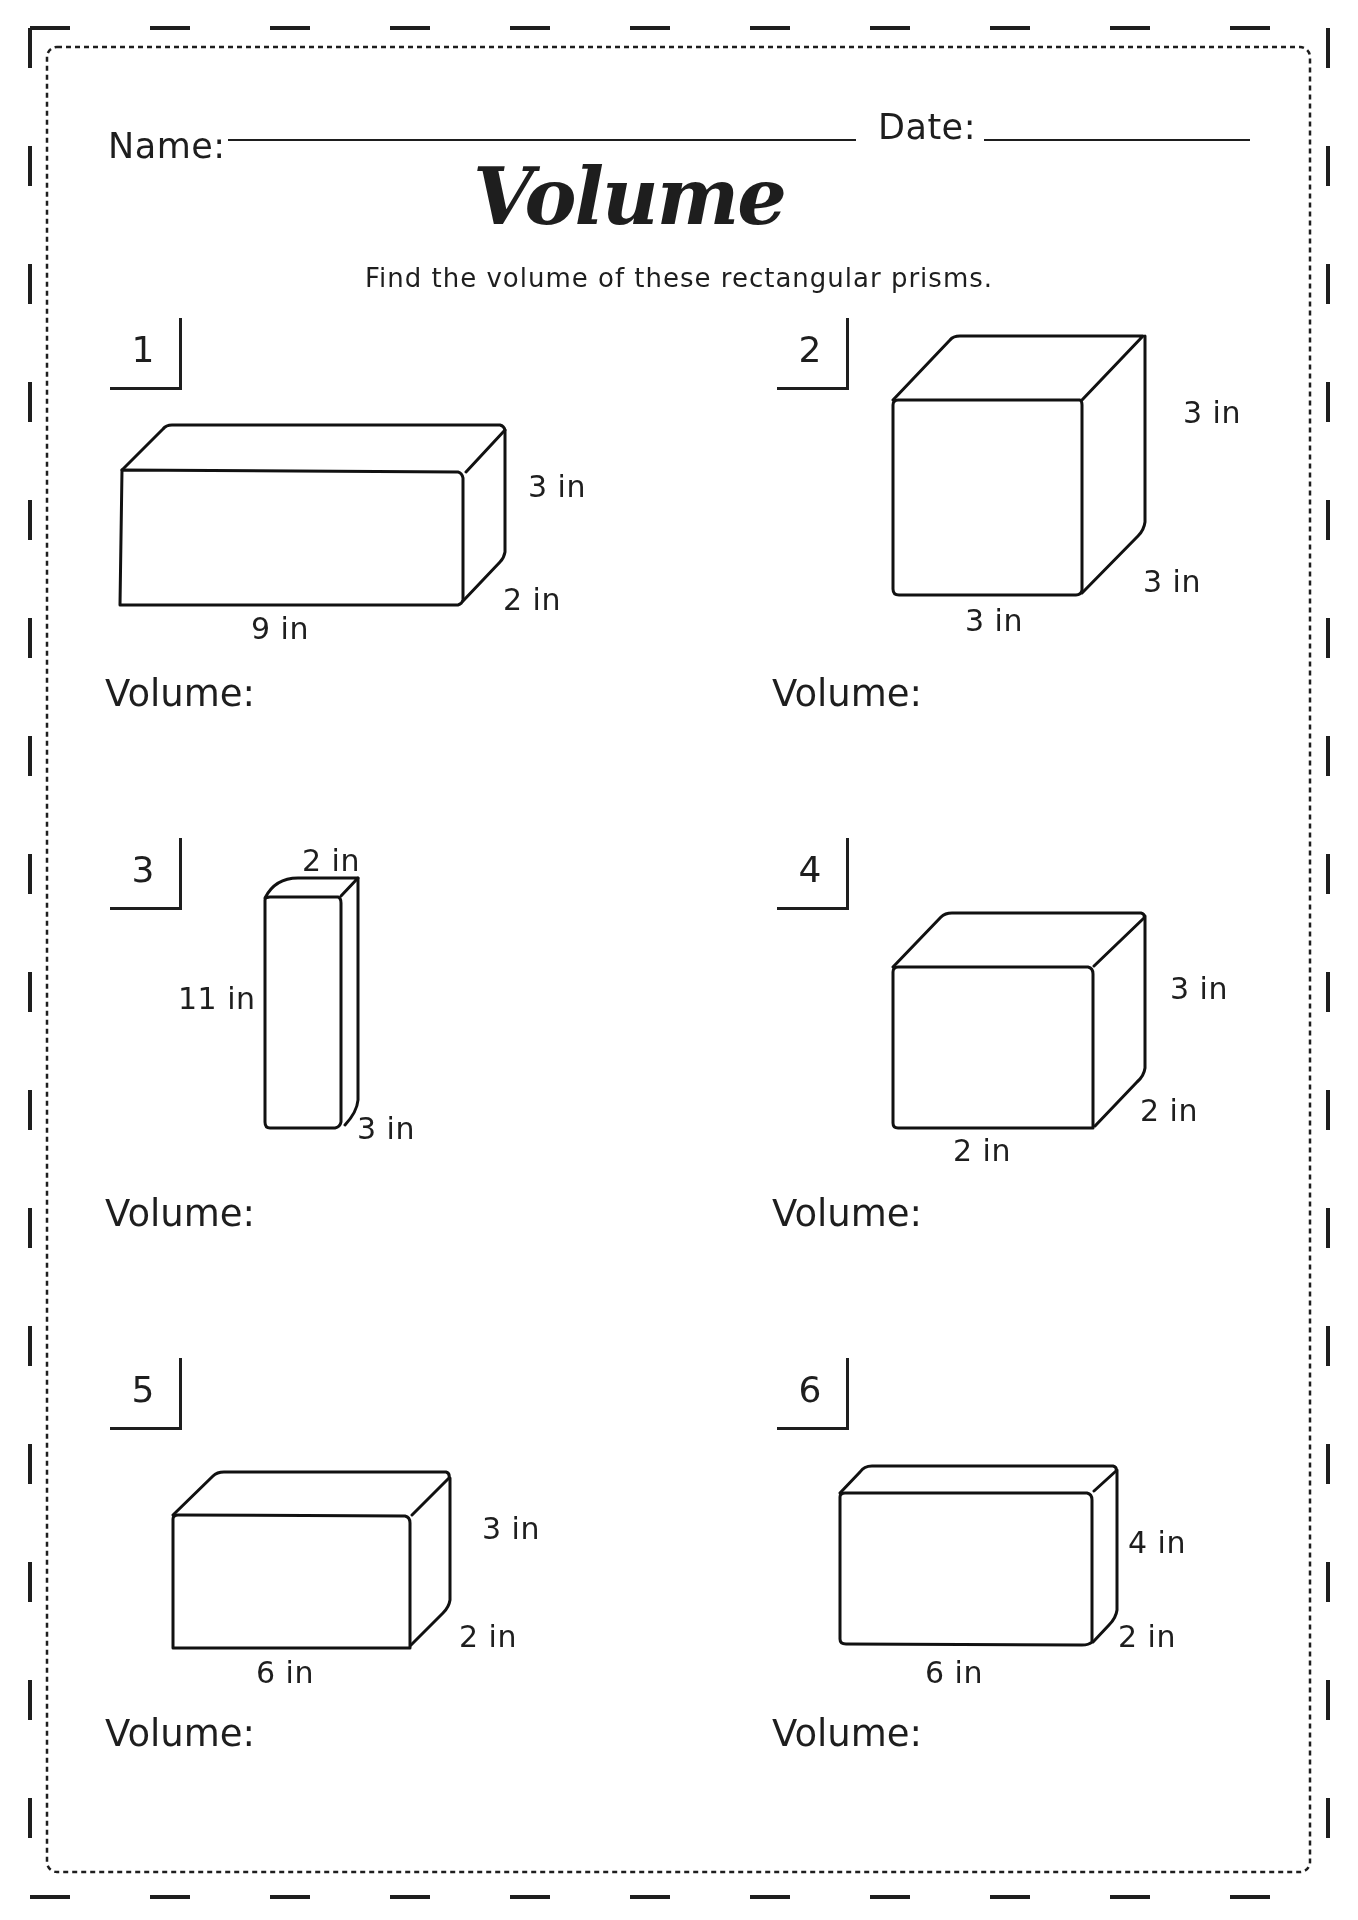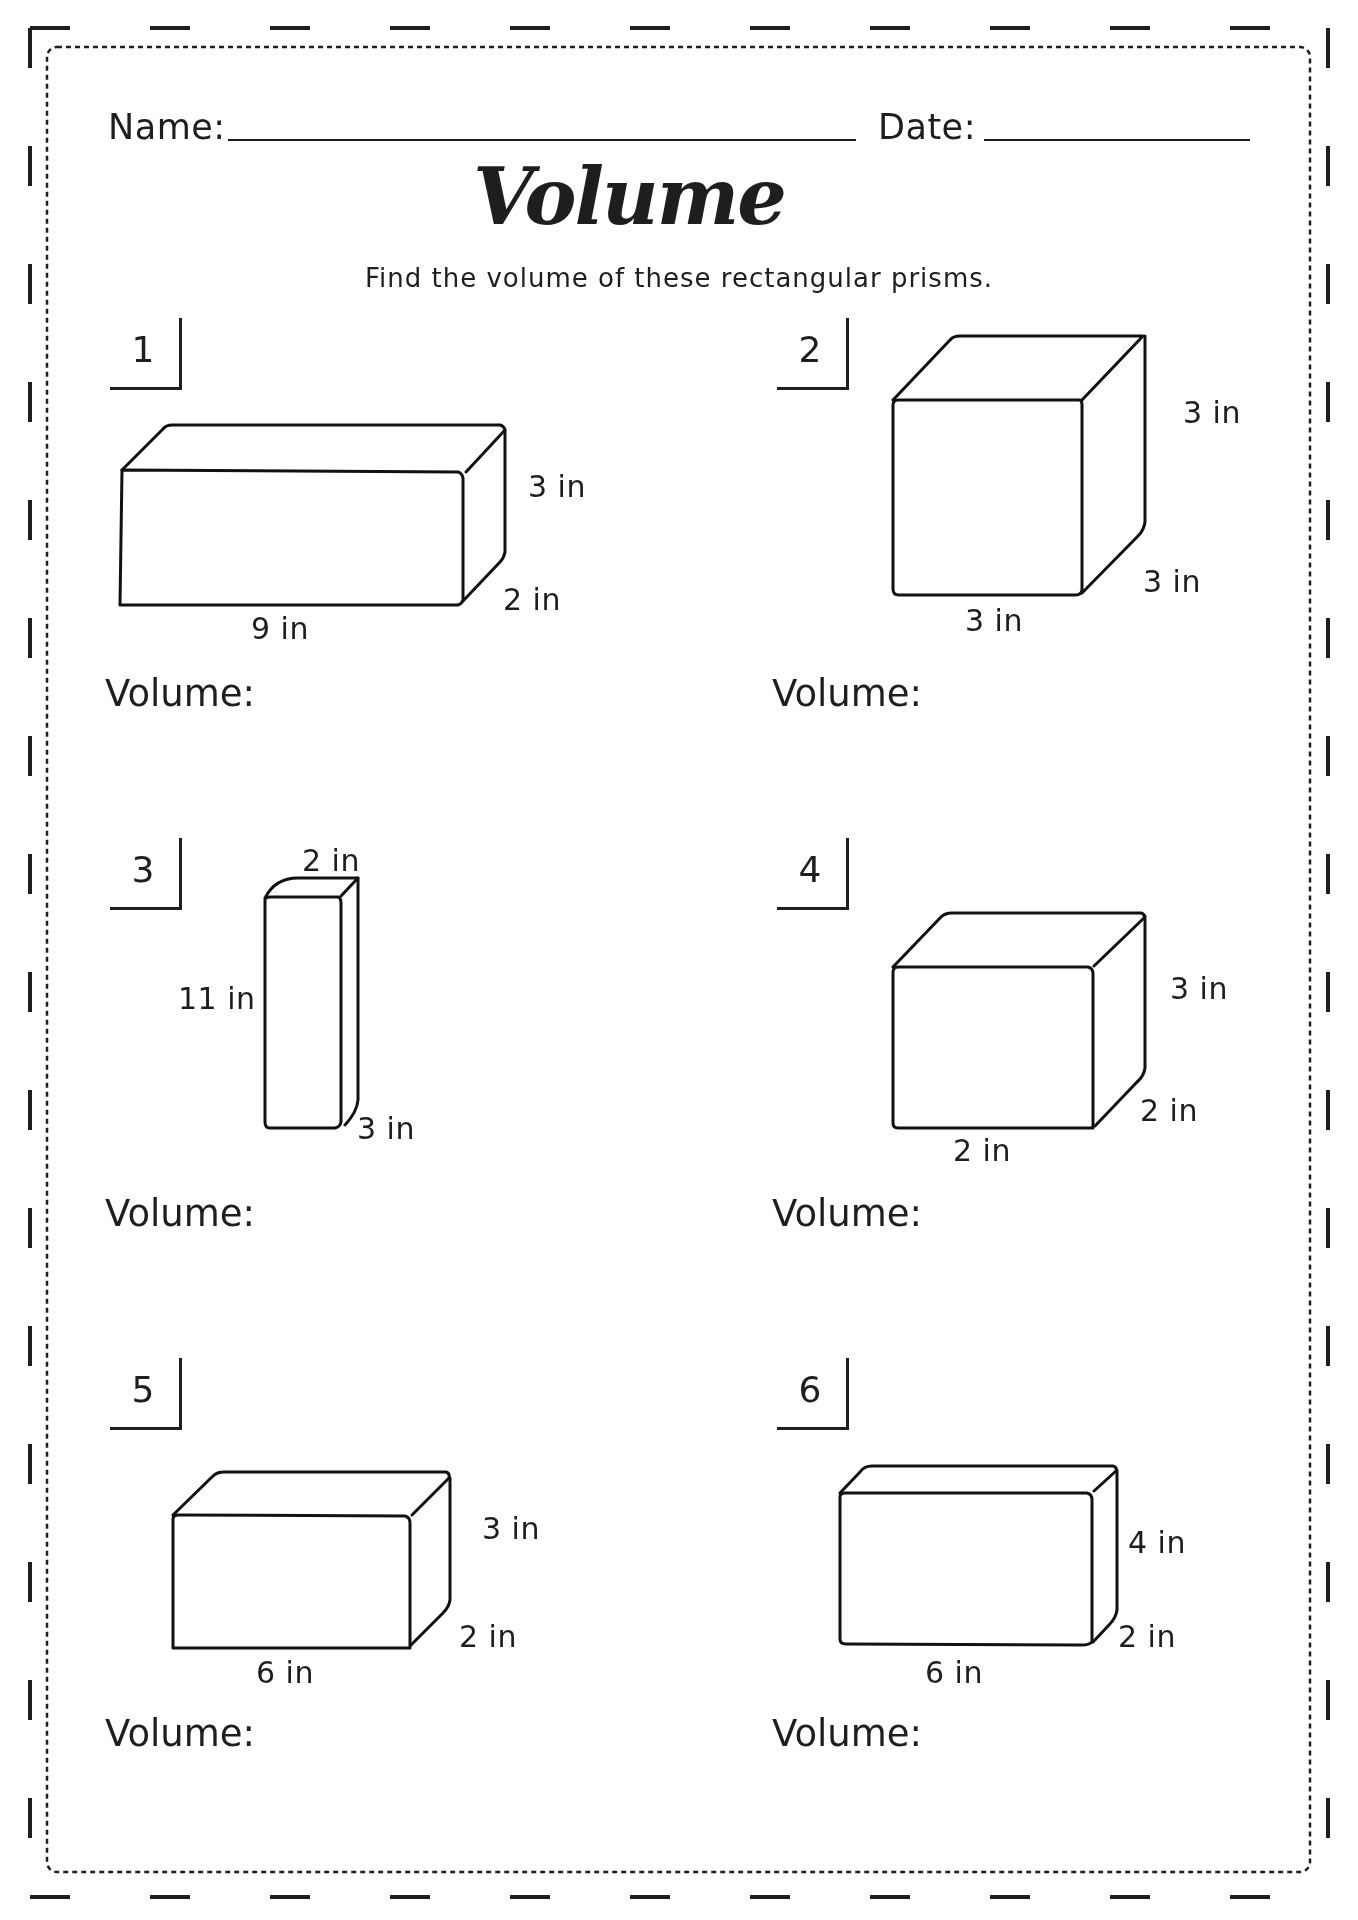--- a/index.html
+++ b/index.html
@@ -30,21 +30,21 @@
   <g stroke="#1e1e1e" stroke-width="4" fill="none">
     <line x1="30" y1="28" x2="1328" y2="28" stroke-dasharray="40 80"></line>
     <line x1="30" y1="1897" x2="1328" y2="1897" stroke-dasharray="40 80"></line>
     <line x1="30" y1="28" x2="30" y2="1897" stroke-dasharray="40 78"></line>
     <line x1="1328" y1="28" x2="1328" y2="1897" stroke-dasharray="40 78"></line>
   </g>
 
   <rect x="47" y="47" width="1263" height="1825" rx="10" ry="10" fill="none" stroke="#1e1e1e" stroke-width="2.5" stroke-dasharray="5 4"></rect>
 </svg>
 
-<div class="hdr-label" style="left:108px;">Name:</div>
+<div class="hdr-label" style="left:108px;margin-top:19px;">Name:</div>
 <div class="uline" style="left:228px; width:628px;"></div>
 <div class="hdr-label" style="left:878px;text-align:center;">Date:</div>
 <div class="uline" style="left:984px; width:266px;"></div>
 
 <div class="title">Volume</div>
 <div class="subtitle">Find the volume of these rectangular prisms.</div>
 
 <svg class="prism" width="1358" height="1920">
 
   <g>

